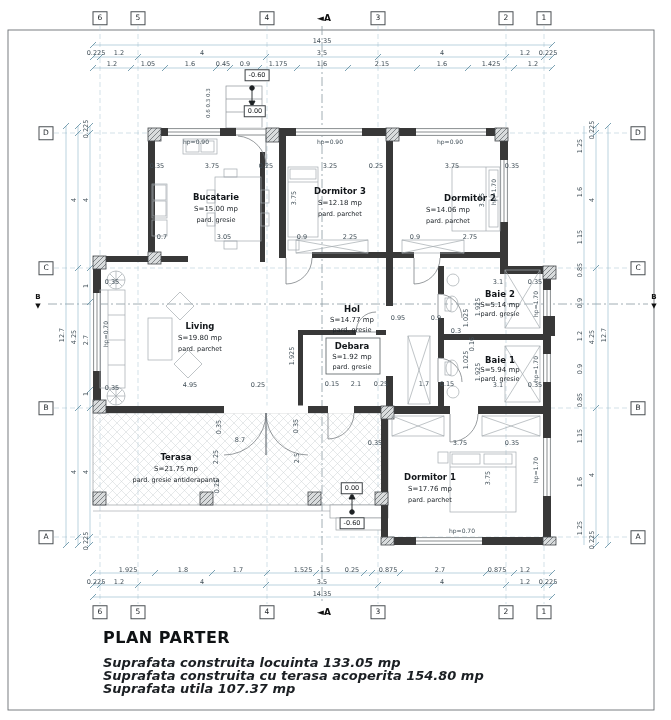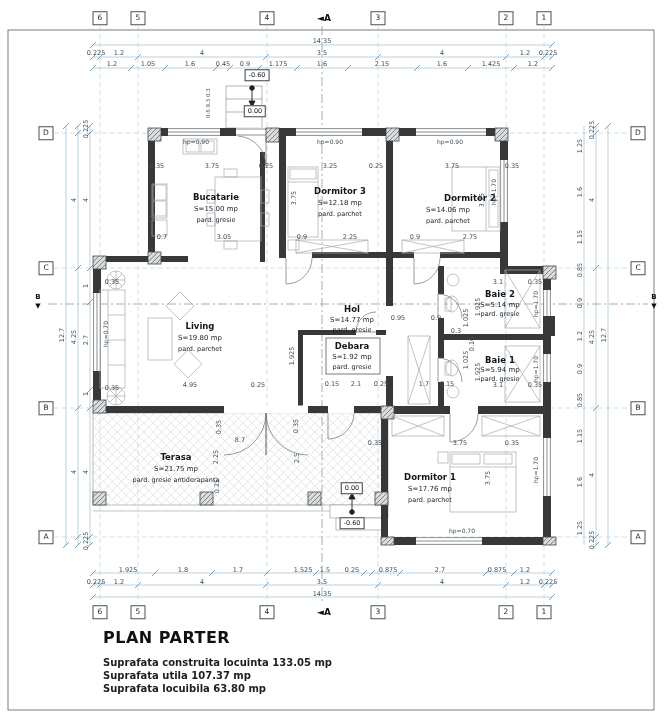--- a/index.html
+++ b/index.html
@@ -19,21 +19,21 @@
   .g-room_areas{font-size:7px;color:#20262b;}
   .g-room_floors{font-size:6.5px;color:#20262b;}
   .g-grid_bubbles{font-size:7.5px;color:#1c2226;border:1px solid #4a4f53;background:#fff;
       padding:2px 3px;min-width:7px;text-align:center;}
   .g-section_markers{font-size:9px;font-weight:bold;color:#111;}
   .g-section_small{font-size:7px;font-weight:bold;color:#111;}
   .g-elev_labels{font-size:6.5px;color:#15191c;border:1px solid #3c4145;background:#fff;padding:1.5px 3px;}
   .g-annotations{font-size:5.5px;color:#4a575f;}
   #title-block{position:absolute;left:103px;top:628px;}
   #plan-title{font-size:16px;font-weight:bold;color:#0f1214;letter-spacing:0.5px;}
-  .tb-line{font-size:10px;font-weight:600;color:#1b1f23;margin-top:0;line-height:13px;}
+  .tb-line{font-size:13px;font-weight:600;color:#1b1f23;margin-top:0;line-height:13px;font-style:italic;}
   #tb-lines{margin-top:9px;}
 </style>
 </head>
 <body>
 
 <div id="stage">
 
 <svg id="drawing" width="671" height="720" viewBox="0 0 671 720" xmlns="http://www.w3.org/2000/svg">
   <defs>
     <pattern id="pt" width="9" height="9" patternUnits="userSpaceOnUse">
@@ -469,18 +469,18 @@
       <span class="pl g-dims rot" style="left: 216px; top: 457px;">2.25</span>
       <span class="pl g-dims rot" style="left: 217px; top: 486px;">0.25</span>
       <span class="pl g-dims rot" style="left: 296px; top: 426px;">0.35</span>
       <span class="pl g-dims rot" style="left: 297px; top: 458px;">2.5</span>
     </div>
 
 <div id="title-block">
   <div id="plan-title">PLAN PARTER</div>
   <div id="tb-lines">
     <div class="tb-line">Suprafata construita locuinta 133.05 mp</div>
+    <div class="tb-line">Suprafata construita cu terasa acoperita 154.80 mp</div>
     <div class="tb-line">Suprafata utila 107.37 mp</div>
-    <div class="tb-line">Suprafata locuibila 63.80 mp</div>
   </div>
 </div>
 
 </div>
 
 </body></html>

